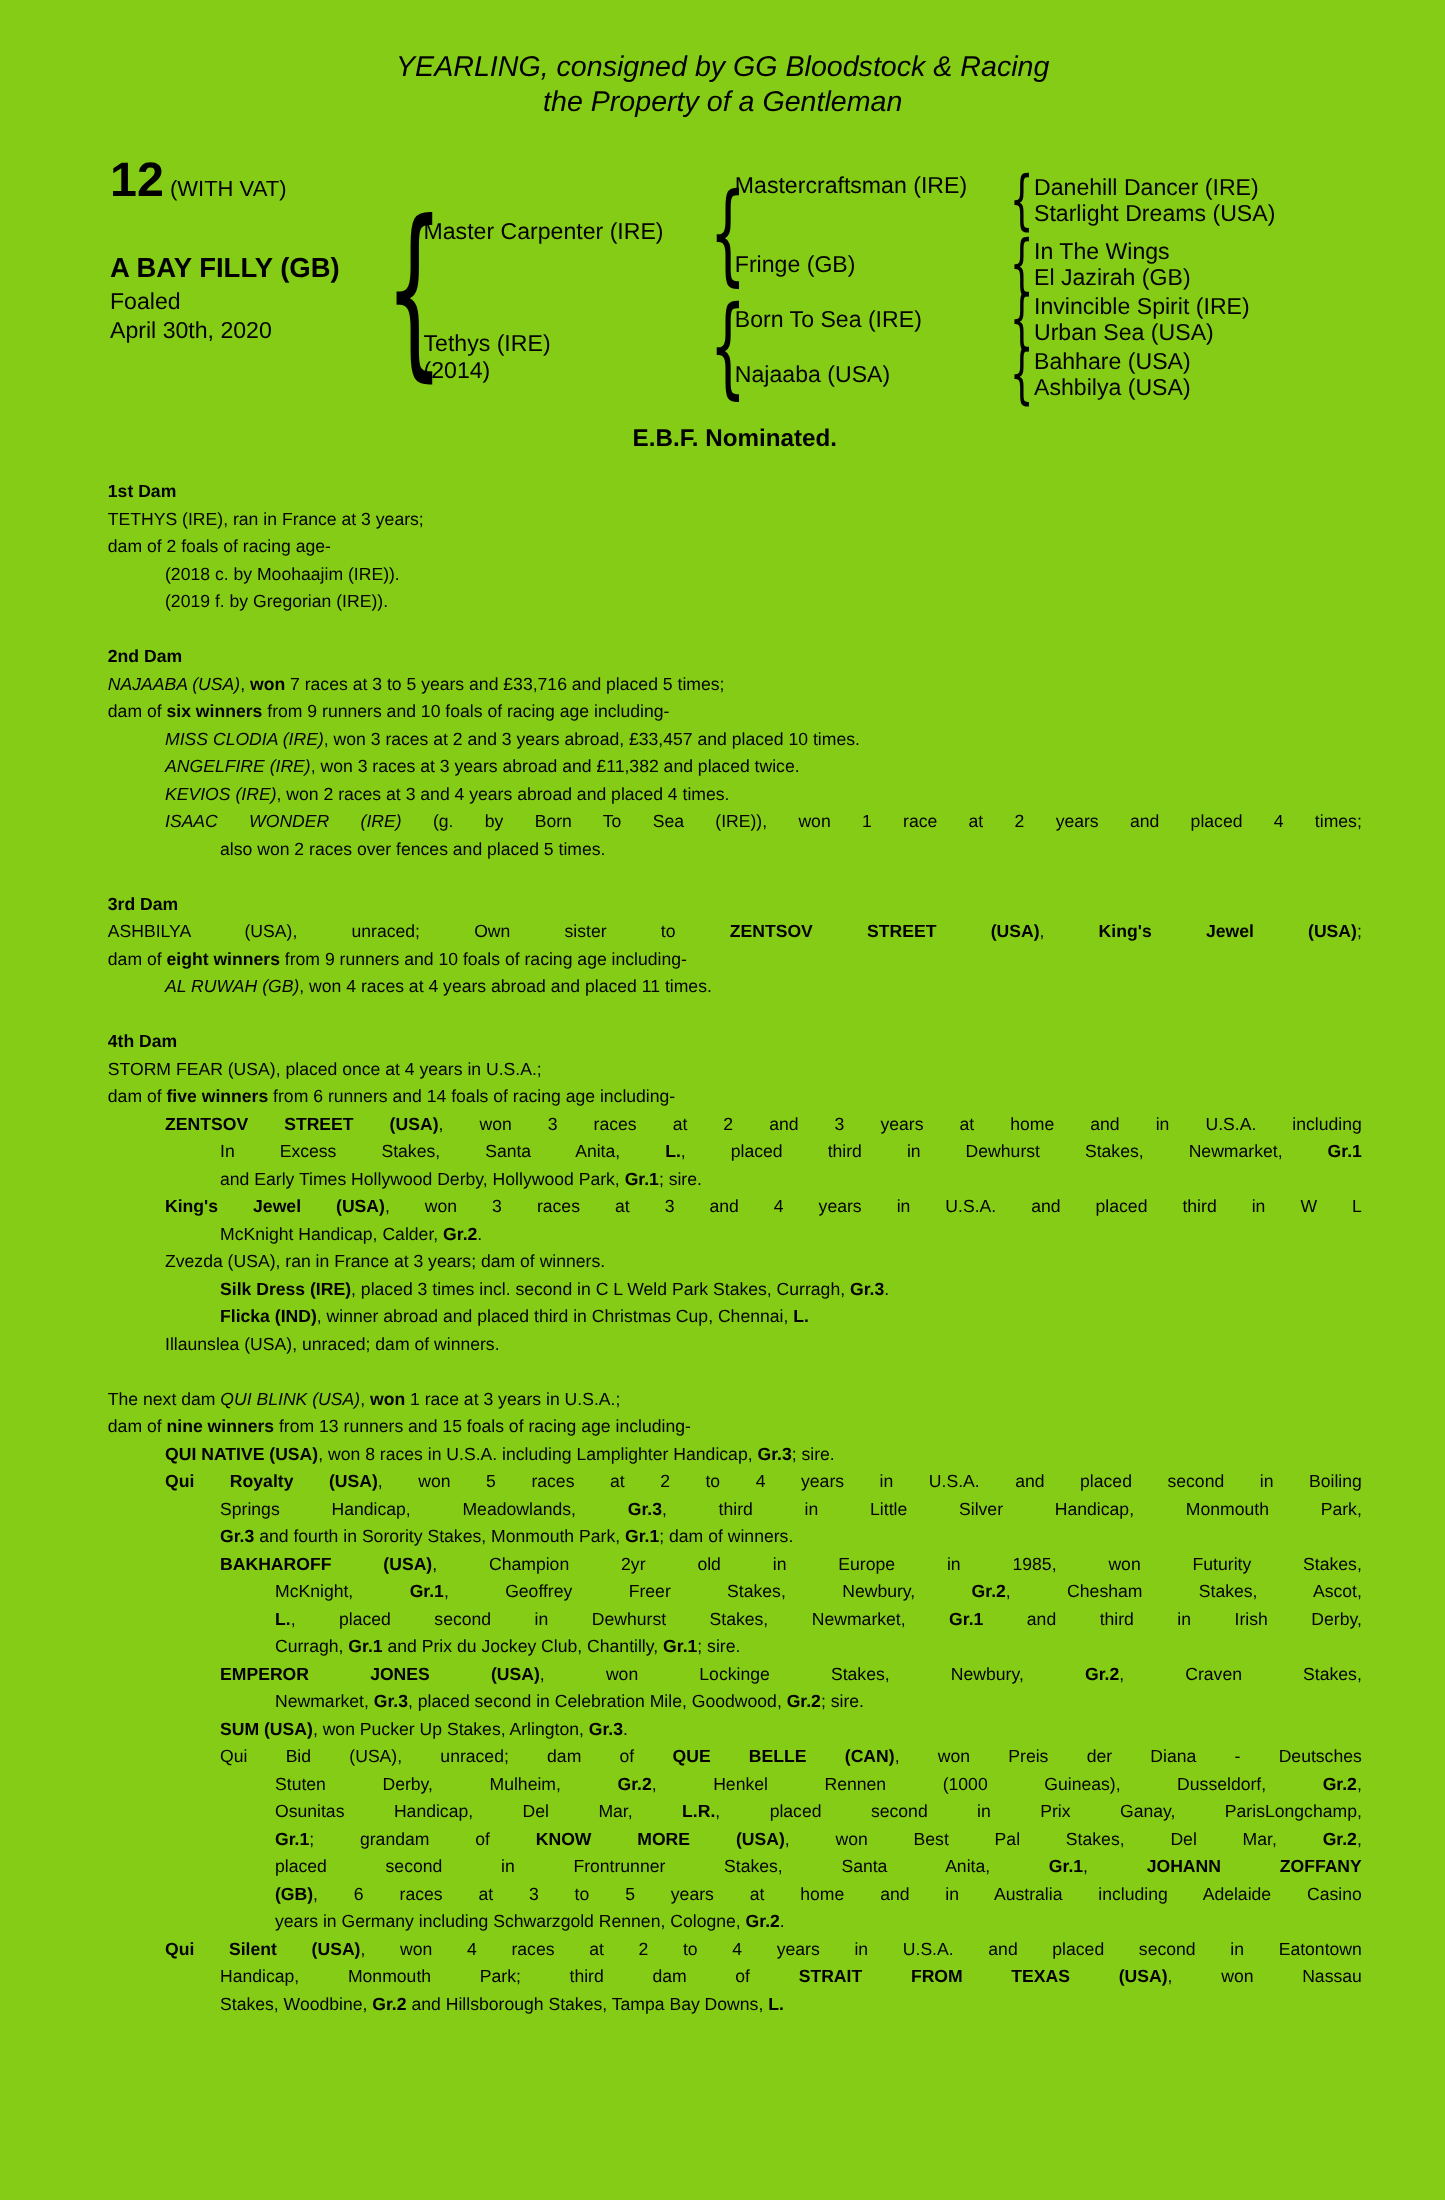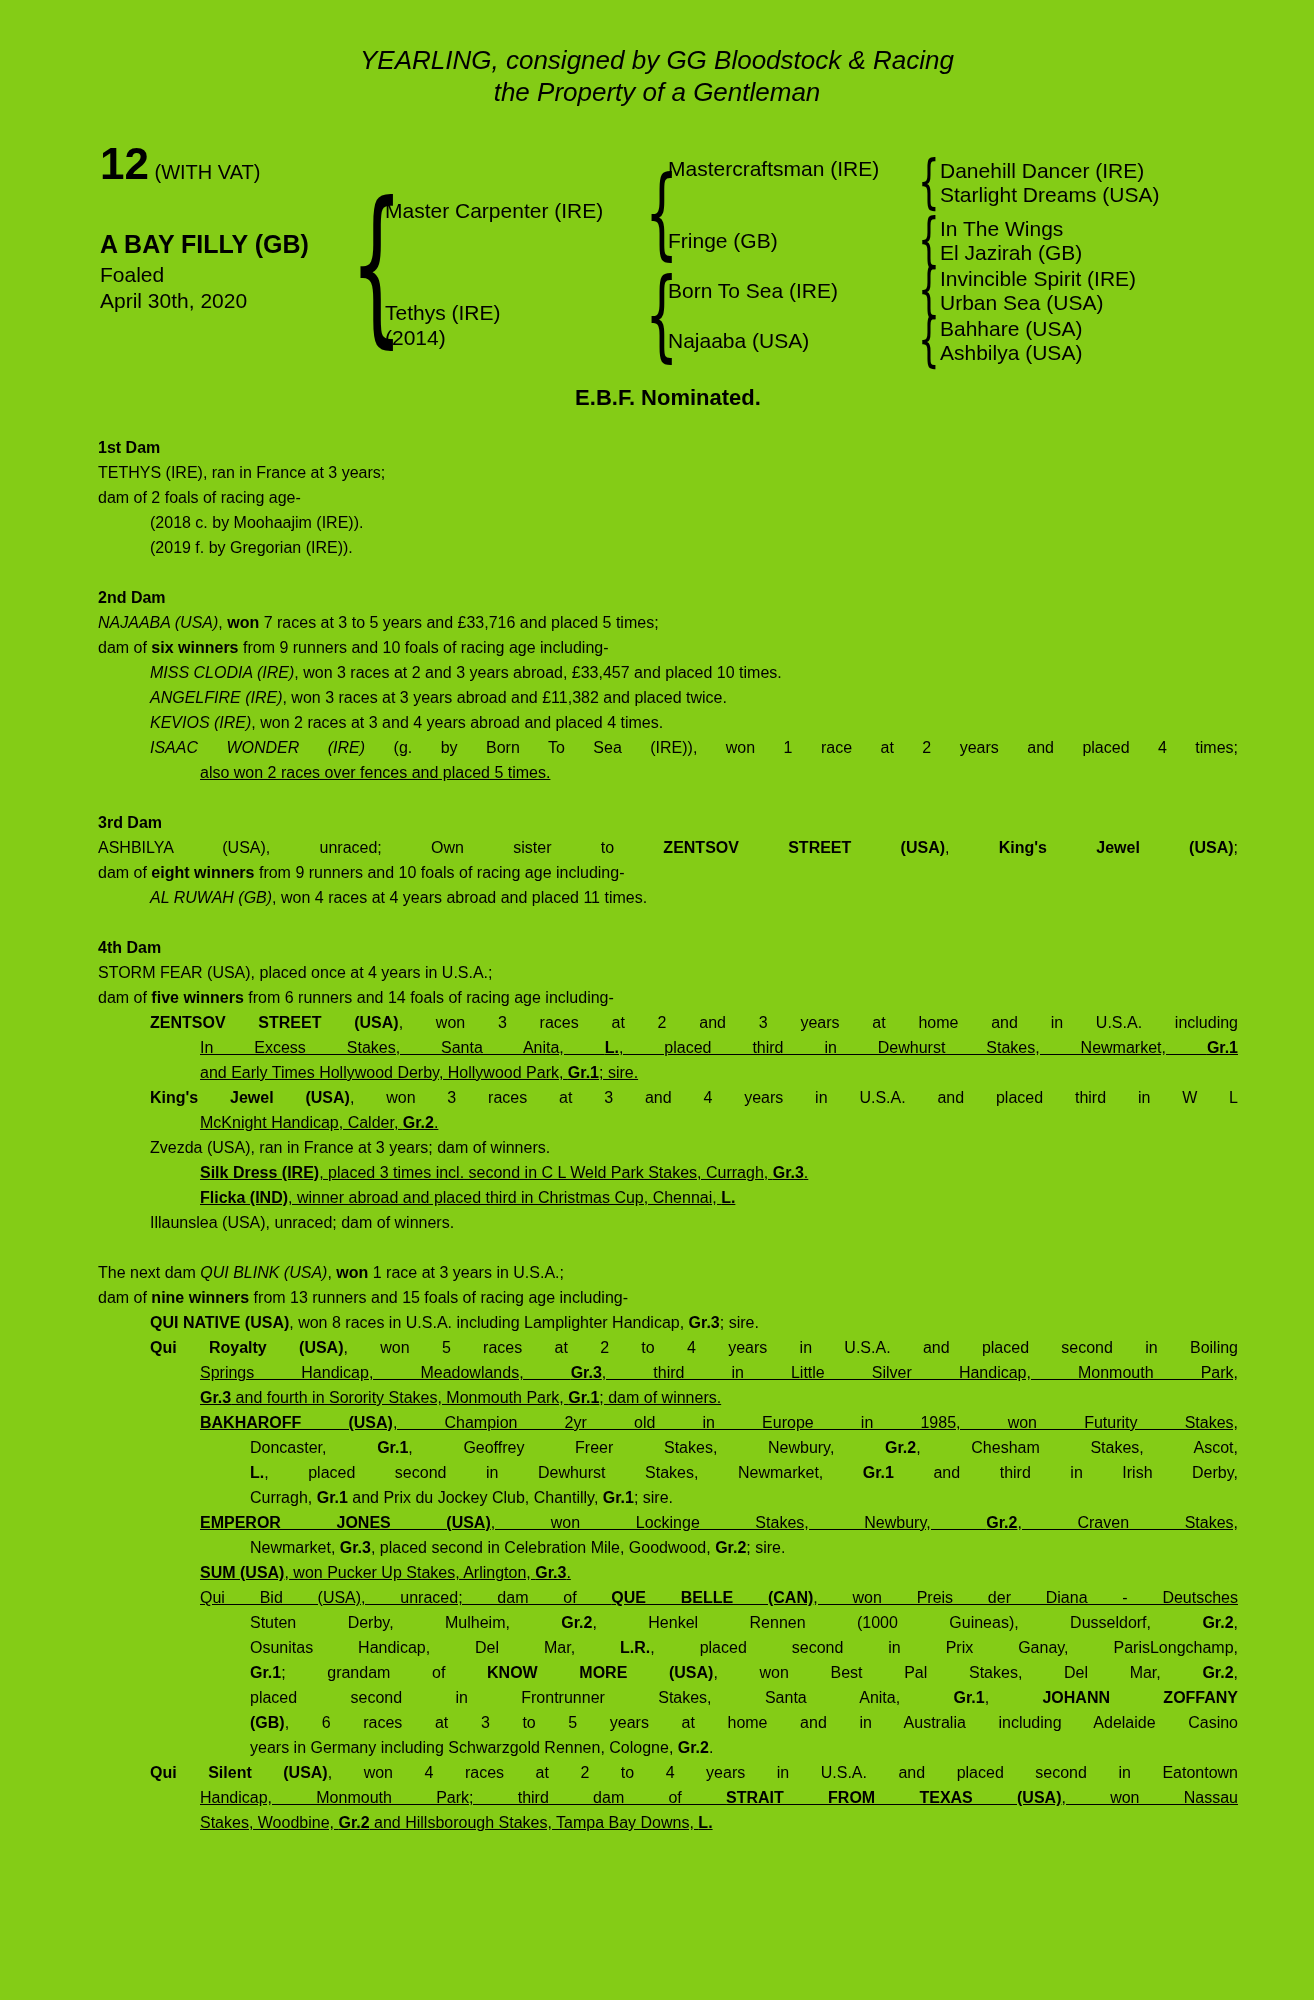--- a/index.html
+++ b/index.html
@@ -30,21 +30,21 @@
   }
   .body-text {
     position:absolute; left:98px; top:435px; width:1140px;
     font-size:16px; line-height:25px;
   }
   .section { margin-top:25px; }
   .section:first-child { margin-top:0; }
   .sh { font-weight:bold; }
   .ln { min-height:25px; }
   .ln.ind1 { padding-left:52px; }
-  .ln.ind2 { padding-left:102px;text-decoration:underline; }
+  .ln.ind2 { padding-left:102px; }
   .ln.ind3 { padding-left:152px; }
   .ln.j { text-align:justify; text-align-last:justify; }
 </style>
 </head>
 <body>
 
 <div class="page">
 
   <div class="hdr" style="top:44px;">YEARLING, consigned by GG Bloodstock &amp; Racing</div>
   <div class="hdr" style="top:76px;">the Property of a Gentleman</div>
@@ -121,21 +121,21 @@
         <div class="ln ind1"><span>Illaunslea (USA), unraced; dam of winners.</span></div>
       </div>
       <div class="section">
         <div class="ln ind0"><span>The next dam </span><span class="i">QUI BLINK (USA)</span><span>, </span><span class="b">won</span><span> 1 race at 3 years in U.S.A.;</span></div>
         <div class="ln ind0"><span>dam of </span><span class="b">nine winners</span><span> from 13 runners and 15 foals of racing age including-</span></div>
         <div class="ln ind1"><span class="b">QUI NATIVE (USA)</span><span>, won 8 races in U.S.A. including Lamplighter Handicap, </span><span class="b">Gr.3</span><span>; sire.</span></div>
         <div class="ln ind1 j"><span class="b">Qui Royalty (USA)</span><span>, won 5 races at 2 to 4 years in U.S.A. and placed second in Boiling</span></div>
         <div class="ln ind2 j"><span>Springs Handicap, Meadowlands, </span><span class="b">Gr.3</span><span>, third in Little Silver Handicap, Monmouth Park,</span></div>
         <div class="ln ind2"><span class="b">Gr.3</span><span> and fourth in Sorority Stakes, Monmouth Park, </span><span class="b">Gr.1</span><span>; dam of winners.</span></div>
         <div class="ln ind2 j"><span class="b">BAKHAROFF (USA)</span><span>, Champion 2yr old in Europe in 1985, won Futurity Stakes,</span></div>
-        <div class="ln ind3 j"><span>Doncaster, </span><span class="b">Gr.1</span><span>, Geoffrey Freer Stakes, Newbury, </span><span class="b">Gr.2</span><span>, Chesham Stakes, Ascot,</span></div>
+        <div class="ln ind3 j"><span>McKnight, </span><span class="b">Gr.1</span><span>, Geoffrey Freer Stakes, Newbury, </span><span class="b">Gr.2</span><span>, Chesham Stakes, Ascot,</span></div>
         <div class="ln ind3 j"><span class="b">L.</span><span>, placed second in Dewhurst Stakes, Newmarket, </span><span class="b">Gr.1</span><span> and third in Irish Derby,</span></div>
         <div class="ln ind3"><span>Curragh, </span><span class="b">Gr.1</span><span> and Prix du Jockey Club, Chantilly, </span><span class="b">Gr.1</span><span>; sire.</span></div>
         <div class="ln ind2 j"><span class="b">EMPEROR JONES (USA)</span><span>, won Lockinge Stakes, Newbury, </span><span class="b">Gr.2</span><span>, Craven Stakes,</span></div>
         <div class="ln ind3"><span>Newmarket, </span><span class="b">Gr.3</span><span>, placed second in Celebration Mile, Goodwood, </span><span class="b">Gr.2</span><span>; sire.</span></div>
         <div class="ln ind2"><span class="b">SUM (USA)</span><span>, won Pucker Up Stakes, Arlington, </span><span class="b">Gr.3</span><span>.</span></div>
         <div class="ln ind2 j"><span>Qui Bid (USA), unraced; dam of </span><span class="b">QUE BELLE (CAN)</span><span>, won Preis der Diana - Deutsches</span></div>
         <div class="ln ind3 j"><span>Stuten Derby, Mulheim, </span><span class="b">Gr.2</span><span>, Henkel Rennen (1000 Guineas), Dusseldorf, </span><span class="b">Gr.2</span><span>,</span></div>
         <div class="ln ind3 j"><span>Osunitas Handicap, Del Mar, </span><span class="b">L.R.</span><span>, placed second in Prix Ganay, ParisLongchamp,</span></div>
         <div class="ln ind3 j"><span class="b">Gr.1</span><span>; grandam of </span><span class="b">KNOW MORE (USA)</span><span>, won Best Pal Stakes, Del Mar, </span><span class="b">Gr.2</span><span>,</span></div>
         <div class="ln ind3 j"><span>placed second in Frontrunner Stakes, Santa Anita, </span><span class="b">Gr.1</span><span>, </span><span class="b">JOHANN ZOFFANY</span></div>

